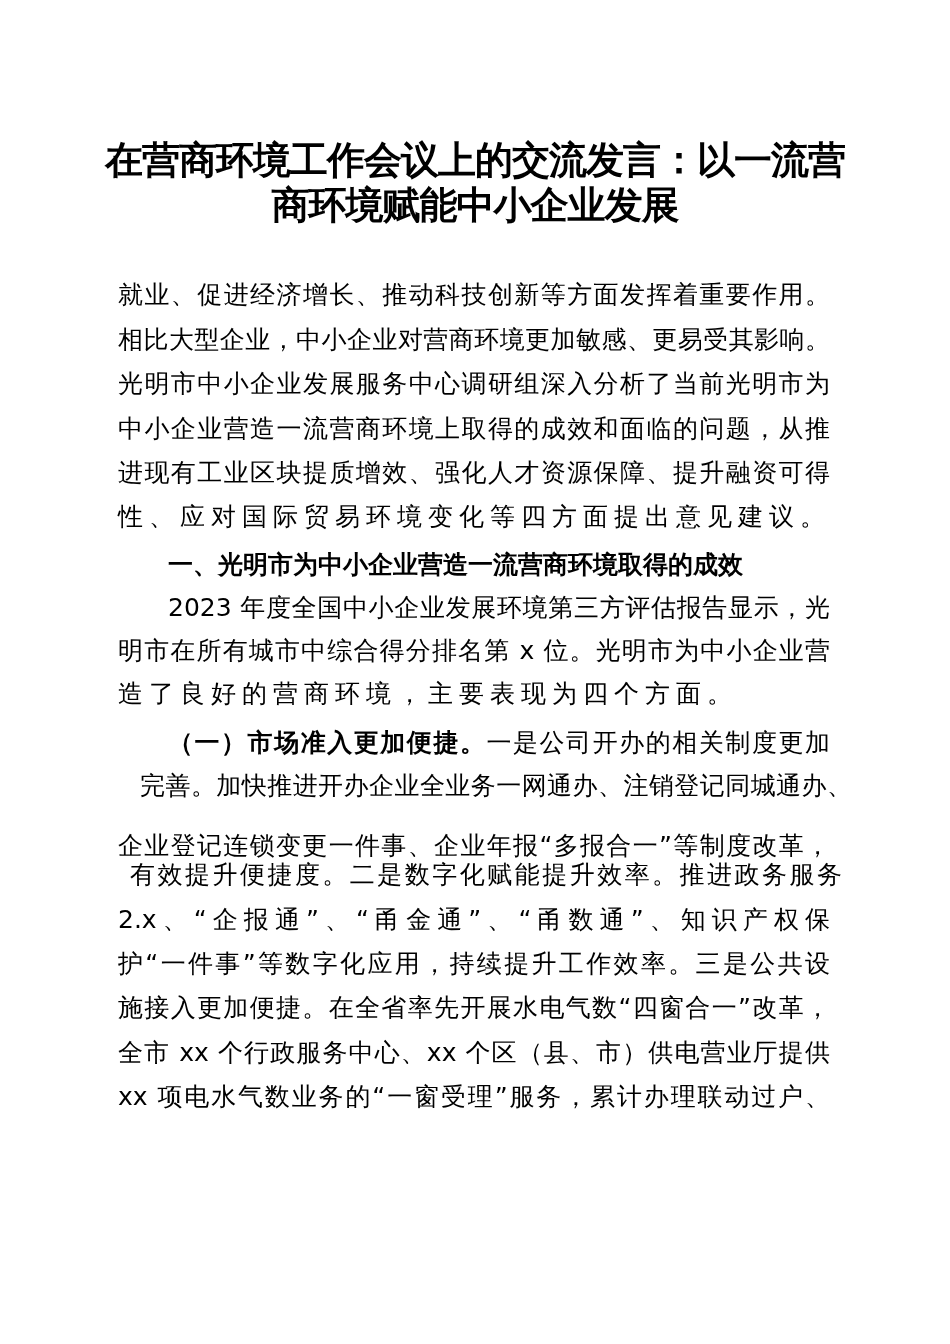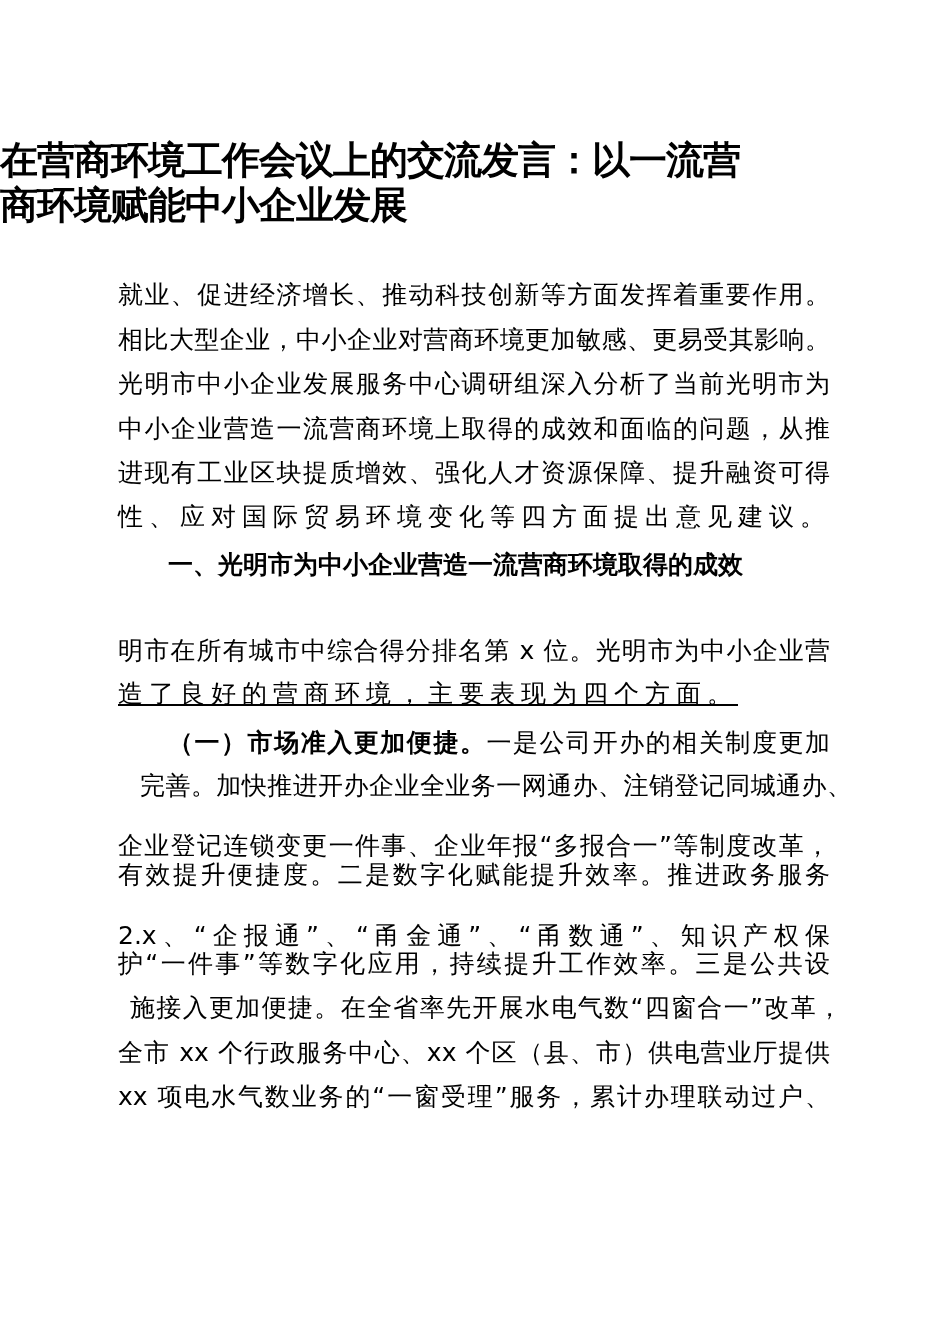--- a/index.html
+++ b/index.html
@@ -1,19 +1,19 @@
 <!DOCTYPE html>
 <html><head>
 <meta charset="utf-8">
 <style>
   html, body { margin: 0; padding: 0; background: #ffffff; }
   body { width: 950px; height: 1344px; position: relative; overflow: hidden; color: #000; }
   .page { position: absolute; left: 0; top: 0; width: 950px; height: 1344px; background: #fff; }
   .title-line {
-    position: absolute; left: 0; width: 950px; 
+    position: absolute; left: 0; width: 950px; text-align: center;
     font-family: "DejaVu Serif", "Liberation Serif", serif;
     font-weight: bold; font-size: 38px; line-height: 46px; white-space: nowrap; letter-spacing: -1px;
   }
   .line {
     position: absolute; left: 118px; width: 712px; height: 40px;
     font-family: "DejaVu Sans", "Liberation Sans", sans-serif;
     font-size: 25px; line-height: 40px; white-space: nowrap;
     text-align: justify; text-align-last: justify; letter-spacing: 0px;
   }
   .line.last { text-align-last: left; letter-spacing: 6px; }
@@ -31,26 +31,27 @@
 
   <div class="line" style="top:275px;">就业、促进经济增长、推动科技创新等方面发挥着重要作用。</div>
   <div class="line" style="top:320px;">相比大型企业，中小企业对营商环境更加敏感、更易受其影响。</div>
   <div class="line" style="top:364px;">光明市中小企业发展服务中心调研组深入分析了当前光明市为</div>
   <div class="line" style="top:453px;">进现有工业区块提质增效、强化人才资源保障、提升融资可得</div>
   <div class="line" style="top:409px;">中小企业营造一流营商环境上取得的成效和面临的问题，从推</div>
   <div class="line last" style="top:497px;">性、应对国际贸易环境变化等四方面提出意见建议。</div>
 
   <div class="line indent heading" style="top:545px;">一、光明市为中小企业营造一流营商环境取得的成效</div>
 
+  <div class="line indent" style="top:588px;">2023 年度全国中小企业发展环境第三方评估报告显示，光</div>
   <div class="line" style="top:631px;">明市在所有城市中综合得分排名第 x 位。光明市为中小企业营</div>
-  <div class="line last" style="top:674px;text-decoration:underline;">造了良好的营商环境，主要表现为四个方面。</div>
+  <div class="line last" style="top:674px;">造了良好的营商环境，主要表现为四个方面。</div>
 
   <div class="line indent" style="top:723px;"><span class="bold">（一）市场准入更加便捷。</span><span>一是公司开办的相关制度更加</span></div>
   <div class="line" style="top:766px;margin-left:22px;">完善。加快推进开办企业全业务一网通办、注销登记同城通办、</div>
   <div class="line" style="top:810px;margin-top:16px;">企业登记连锁变更一件事、企业年报“多报合一”等制度改革，</div>
-  <div class="line" style="top:855px;">有效提升便捷度。二是数字化赋能提升效率。推进政务服务</div>
-  <div class="line" style="top:900px;margin-top:16px;">2.x、“企报通”、“甬金通”、“甬数通”、知识产权保</div>
+  <div class="line" style="top:855px;margin-left:12px;">有效提升便捷度。二是数字化赋能提升效率。推进政务服务</div>
+  <div class="line" style="top:900px;">2.x、“企报通”、“甬金通”、“甬数通”、知识产权保</div>
   <div class="line" style="top:944px;">护“一件事”等数字化应用，持续提升工作效率。三是公共设</div>
-  <div class="line" style="top:988px;margin-left:12px;">施接入更加便捷。在全省率先开展水电气数“四窗合一”改革，</div>
+  <div class="line" style="top:988px;">施接入更加便捷。在全省率先开展水电气数“四窗合一”改革，</div>
   <div class="line" style="top:1033px;">全市 xx 个行政服务中心、xx 个区（县、市）供电营业厅提供</div>
   <div class="line" style="top:1077px;">xx 项电水气数业务的“一窗受理”服务，累计办理联动过户、</div>
 
 </div>
 
 </body></html>

